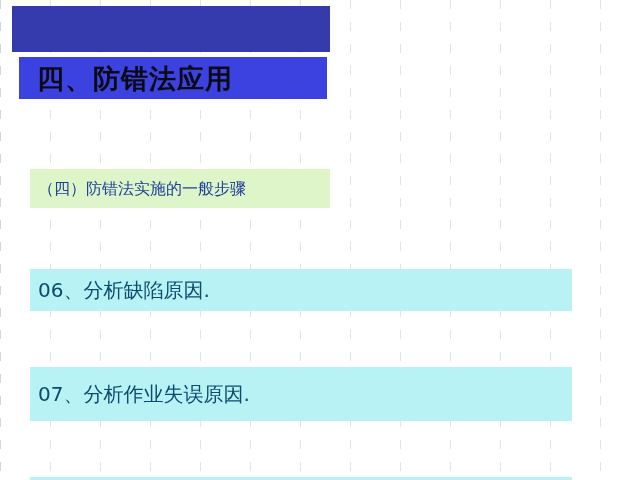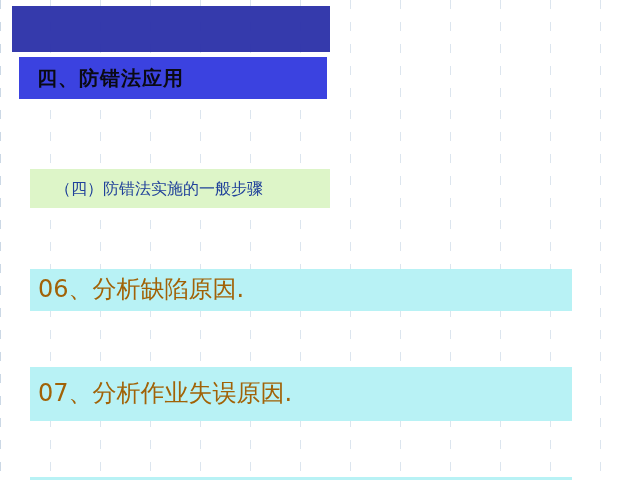--- a/index.html
+++ b/index.html
@@ -68,39 +68,39 @@
     height: 44px;
     background: #3b42e0;
     border: 1px solid #ffffff;
     box-sizing: border-box;
     display: flex;
     align-items: center;
     padding-left: 18px;
   }
   .title-text {
     font-family: "DejaVu Sans", "Liberation Sans", sans-serif;
-    font-size: 20px;
+    font-size: 27px;
     font-weight: bold;
     color: #0a0a14;
     letter-spacing: 1px;
     white-space: nowrap;
     line-height: 1;
   }
 
   
   .subtitle-box {
     position: absolute;
     left: 30px;
     top: 79px;
     width: 300px;
     height: 39px;
     background: #ddf5c8;
     display: flex;
     align-items: center;
-    padding-left: 25px;
+    padding-left: 8px;
     box-sizing: border-box;
   }
   .subtitle-text {
     font-family: "DejaVu Serif", "Liberation Serif", serif;
     font-size: 16px;
     color: #20419a;
     white-space: nowrap;
     line-height: 1;
   }
 
@@ -110,22 +110,22 @@
     left: 30px;
     width: 542px;
     background: #b8f2f5;
     box-sizing: border-box;
     padding: 4px 6px 4px 8px;
     display: flex;
     align-items: center;
   }
   .step-text {
     font-family: "DejaVu Sans", "Liberation Sans", sans-serif;
-    font-size: 24px;
-    color: #a16207;
+    font-size: 20px;
+    color: #0c4a6e;
     line-height: 1.33;
     white-space: pre-wrap;
   }
 
   #step-0 { top: 140px; height: 42px; }
   #step-1 { top: 196px; height: 54px; }
   #step-2 { top: 252px; height: 76px; align-items: flex-start; }
 </style>
 </head>
 <body>

